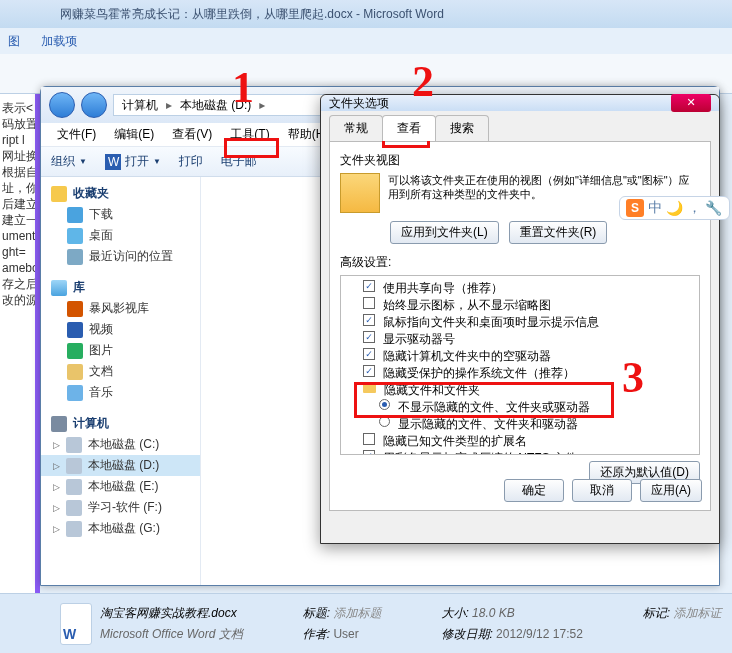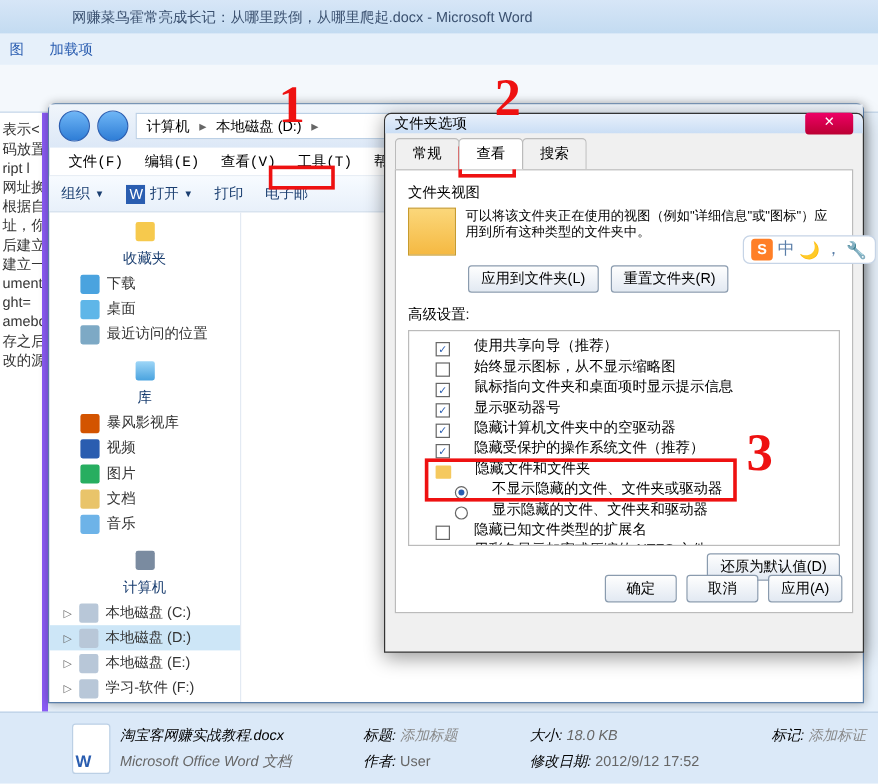--- a/index.html
+++ b/index.html
@@ -21,30 +21,30 @@
 .footer-cols .col span:last-child { color:#666; }
 
 
 .explorer { position:absolute; left:40px; top:86px; width:680px; height:500px; background:#fff; border:1px solid #5a7ea8; border-radius:6px 6px 0 0; box-shadow: 0 0 8px rgba(0,0,0,0.3);}
 .exp-top { height:36px; background:linear-gradient(#f0f5fb,#dce8f7); display:flex; align-items:center; padding:0 8px; gap:6px;}
 .navbtn { width:26px; height:26px; border-radius:50%; background:linear-gradient(#6fb6f6,#2e7dd6); border:1px solid #2a5db0;}
 .breadcrumb { flex:1; height:22px; border:1px solid #bcd0e5; background:#fff; display:flex; align-items:center; padding:0 4px; gap:4px;}
 .breadcrumb .sep { color:#666; }
 .breadcrumb .seg { padding:0 4px; }
 .exp-menu { height:24px; display:flex; align-items:center; padding:0 10px; gap:6px; border-bottom:1px solid #e3eaf3;}
-.exp-menu span { padding:16px 6px;font-family:Liberation Mono, monospace; }
+.exp-menu span { padding:16px 6px; }
 .exp-toolbar { height:30px; background:linear-gradient(#f7fbff,#e8f0fa); display:flex; align-items:center; padding:0 10px; gap:18px; border-bottom:1px solid #d0ddec; color:#1a3e70;}
 .exp-toolbar .tbtn { display:flex; align-items:center; gap:4px;}
 .arrow-down { font-size:8px; }
 .exp-body { display:flex; height: calc(100% - 90px);}
 
 
 .sidebar { width:160px; border-right:1px solid #e3eaf3; padding:6px 0; overflow:hidden;}
 .side-group { margin-bottom:10px;}
-.side-head { display:flex; align-items:center; gap:6px; padding:2px 10px; color:#1a3e70; font-weight:normal;flex-direction:column;}
+.side-head { display:flex; align-items:center; gap:6px; padding:2px 10px; color:#1a3e70; font-weight:bold;}
 .side-item { display:flex; align-items:center; gap:6px; padding:2px 10px 2px 26px; color:#333;text-align:center;}
 .ic { width:16px; height:16px; display:inline-block; border-radius:2px;}
 .ic-star { background:#f6c94d;}
 .ic-dl { background:#4aa3df;}
 .ic-desk { background:#5fb6e8;}
 .ic-recent { background:#7da9c5;}
 .ic-lib { background:linear-gradient(#9ed6f7,#4aa3df);}
 .ic-storm { background:#d35400;}
 .ic-video { background:#2a5db0;}
 .ic-image { background:#27ae60;}
@@ -68,21 +68,21 @@
 .tab.active { background:#fff; z-index:2;}
 .tab-content { margin:0 8px 8px 8px; background:#fff; border:1px solid #bbb; padding:10px; height:370px; position:relative;}
 .fv-label { margin-bottom:4px;}
 .fv-row { display:flex; gap:8px; align-items:flex-start; margin-bottom:8px;}
 .fv-icon { width:40px; height:40px; background:linear-gradient(#fbd77a,#f5b942); border:1px solid #c89b2c;}
 .fv-text { flex:1; font-size:11px; line-height:14px;}
 .btnrow { display:flex; gap:10px; padding-left:50px; margin-bottom:10px;}
 .winbtn { padding:2px 10px; border:1px solid #8a9bae; border-radius:3px; background:linear-gradient(#fefefe,#e2e9f2); min-width:90px; text-align:center;}
 .adv-label { margin:4px 0;}
 .adv-list { border:1px solid #bbb; background:#fff; height:180px; padding:4px 6px; overflow:hidden; font-size:11px; line-height:17px;}
-.adv-item { display:flex; align-items:flex-end; gap:20px; white-space:nowrap;}
+.adv-item { display:flex; align-items:flex-start; gap:8px; white-space:nowrap;}
 .adv-item.indent { padding-left:16px;}
 .adv-item.indent2 { padding-left:32px;}
 .chk { width:12px; height:12px; border:1px solid #666; background:#fff; display:inline-flex; align-items:center; justify-content:center; font-size:9px; color:#2a5db0;}
 .chk.checked::after { content:"✓";}
 .radio { width:11px; height:11px; border:1px solid #666; border-radius:50%; display:inline-flex; align-items:center; justify-content:center;}
 .radio.sel::after { content:""; width:5px; height:5px; background:#2a5db0; border-radius:50%;}
 .folder-ic { width:13px; height:11px; background:#f5c95e; border-radius:1px; display:inline-block;}
 .reset-row { text-align:right; margin-top:6px;}
 .dlg-btns { position:absolute; right:8px; bottom:8px; display:flex; gap:8px;}
 

